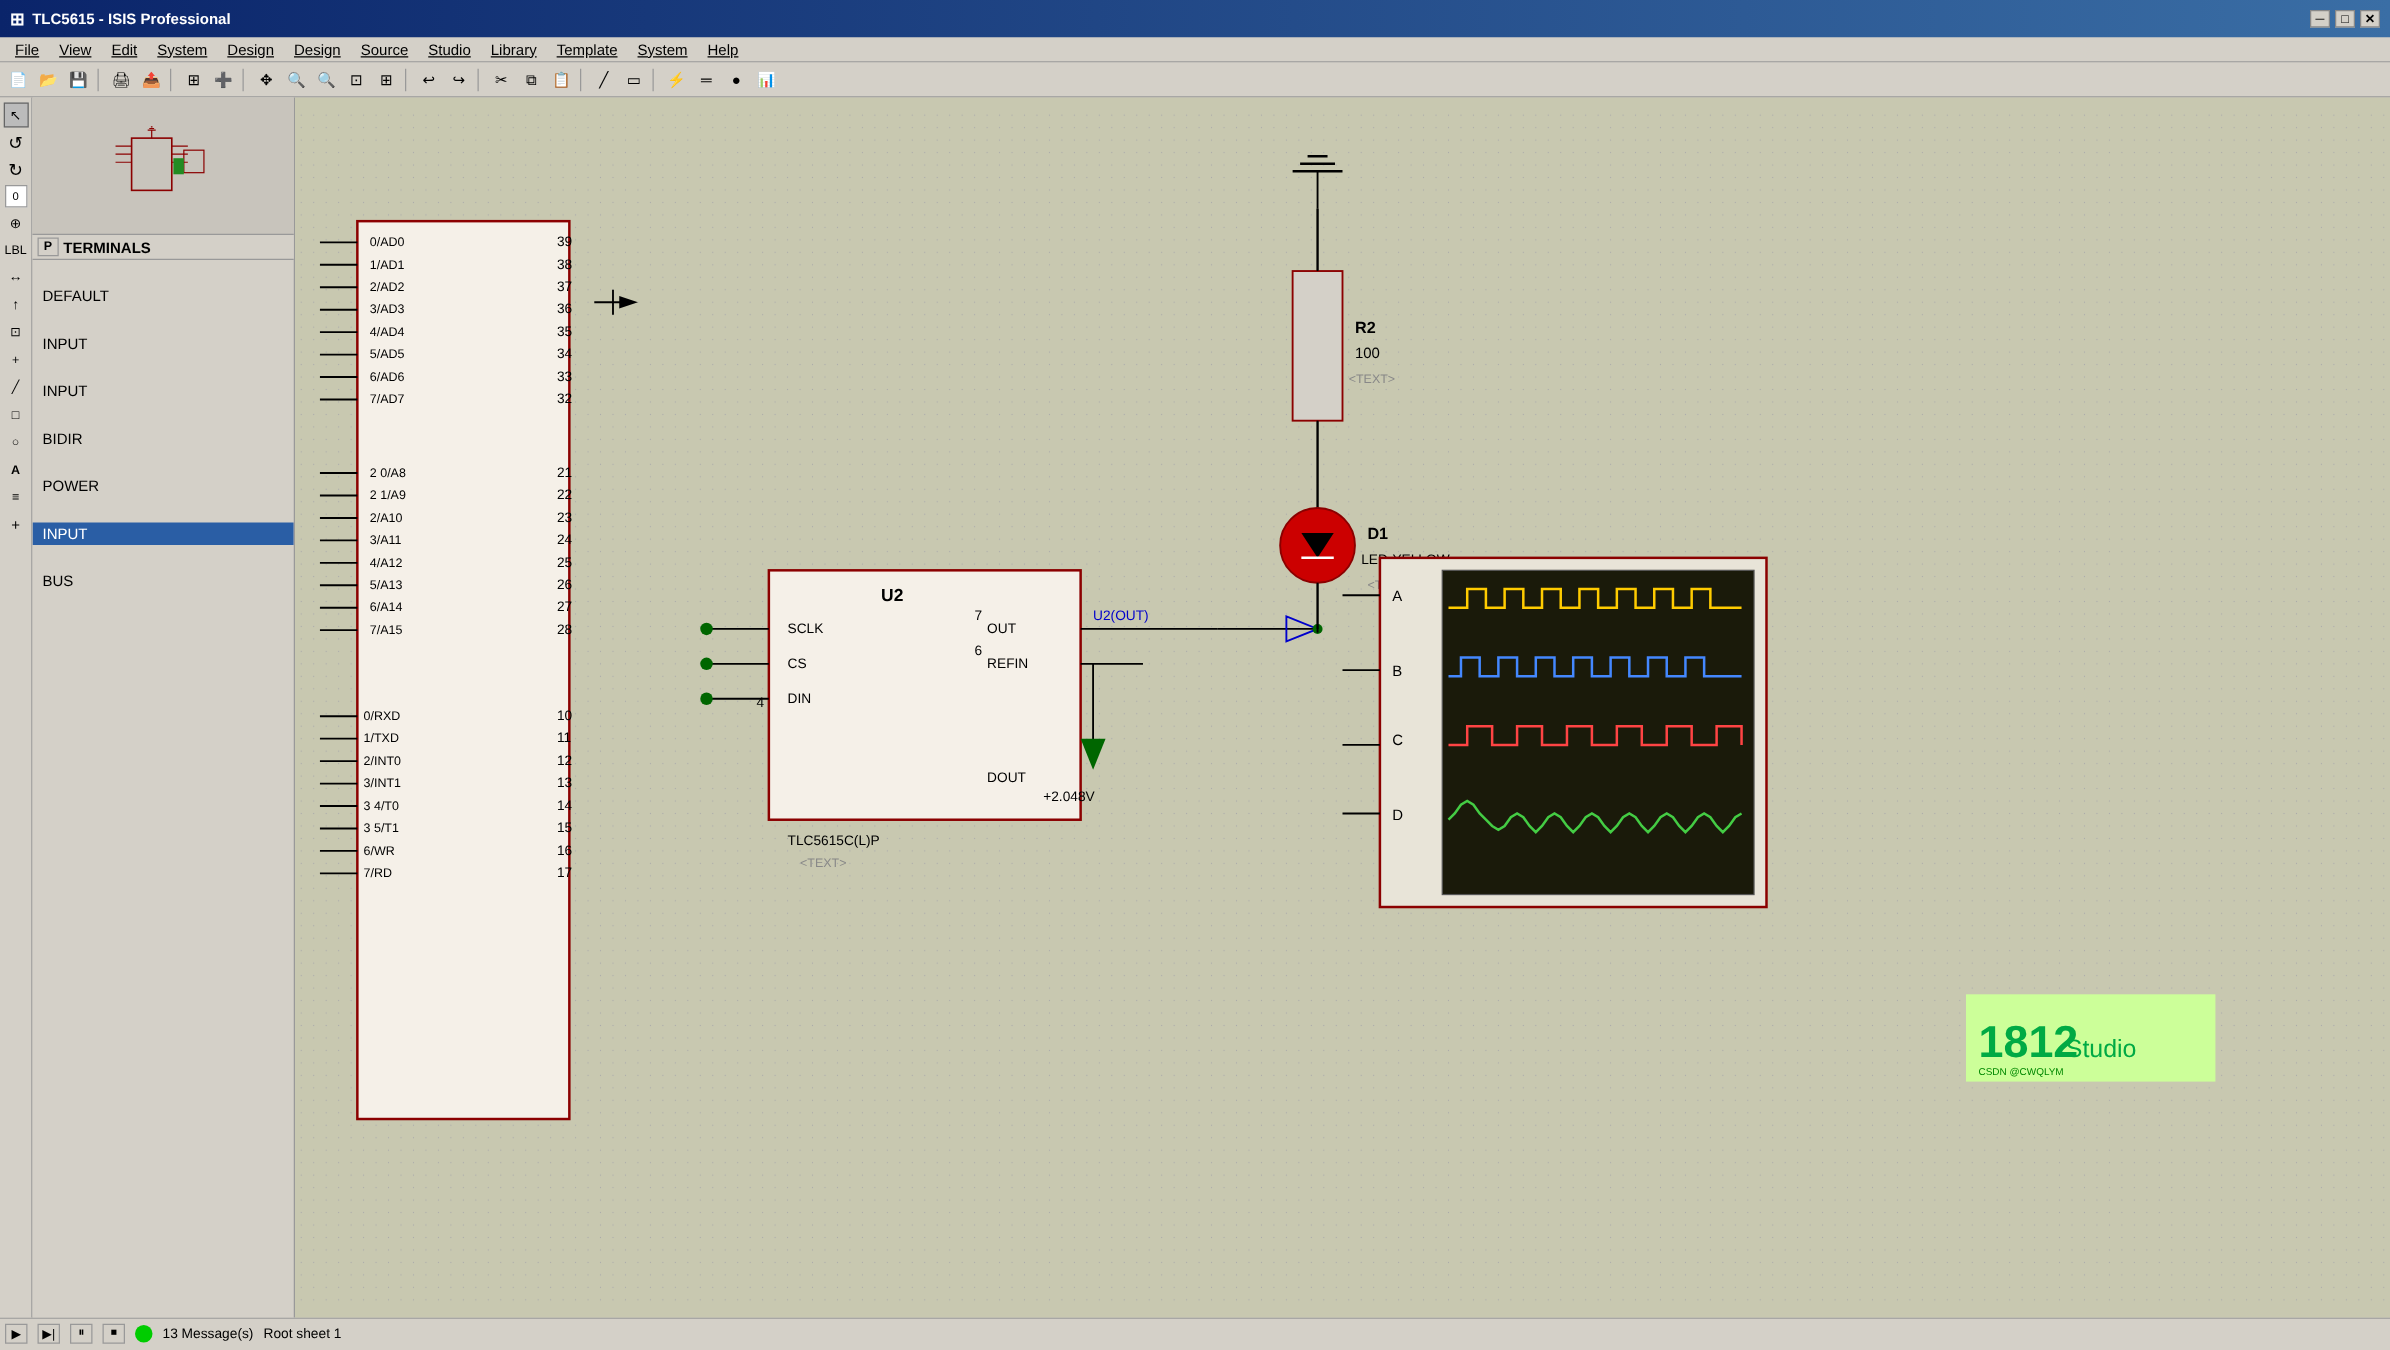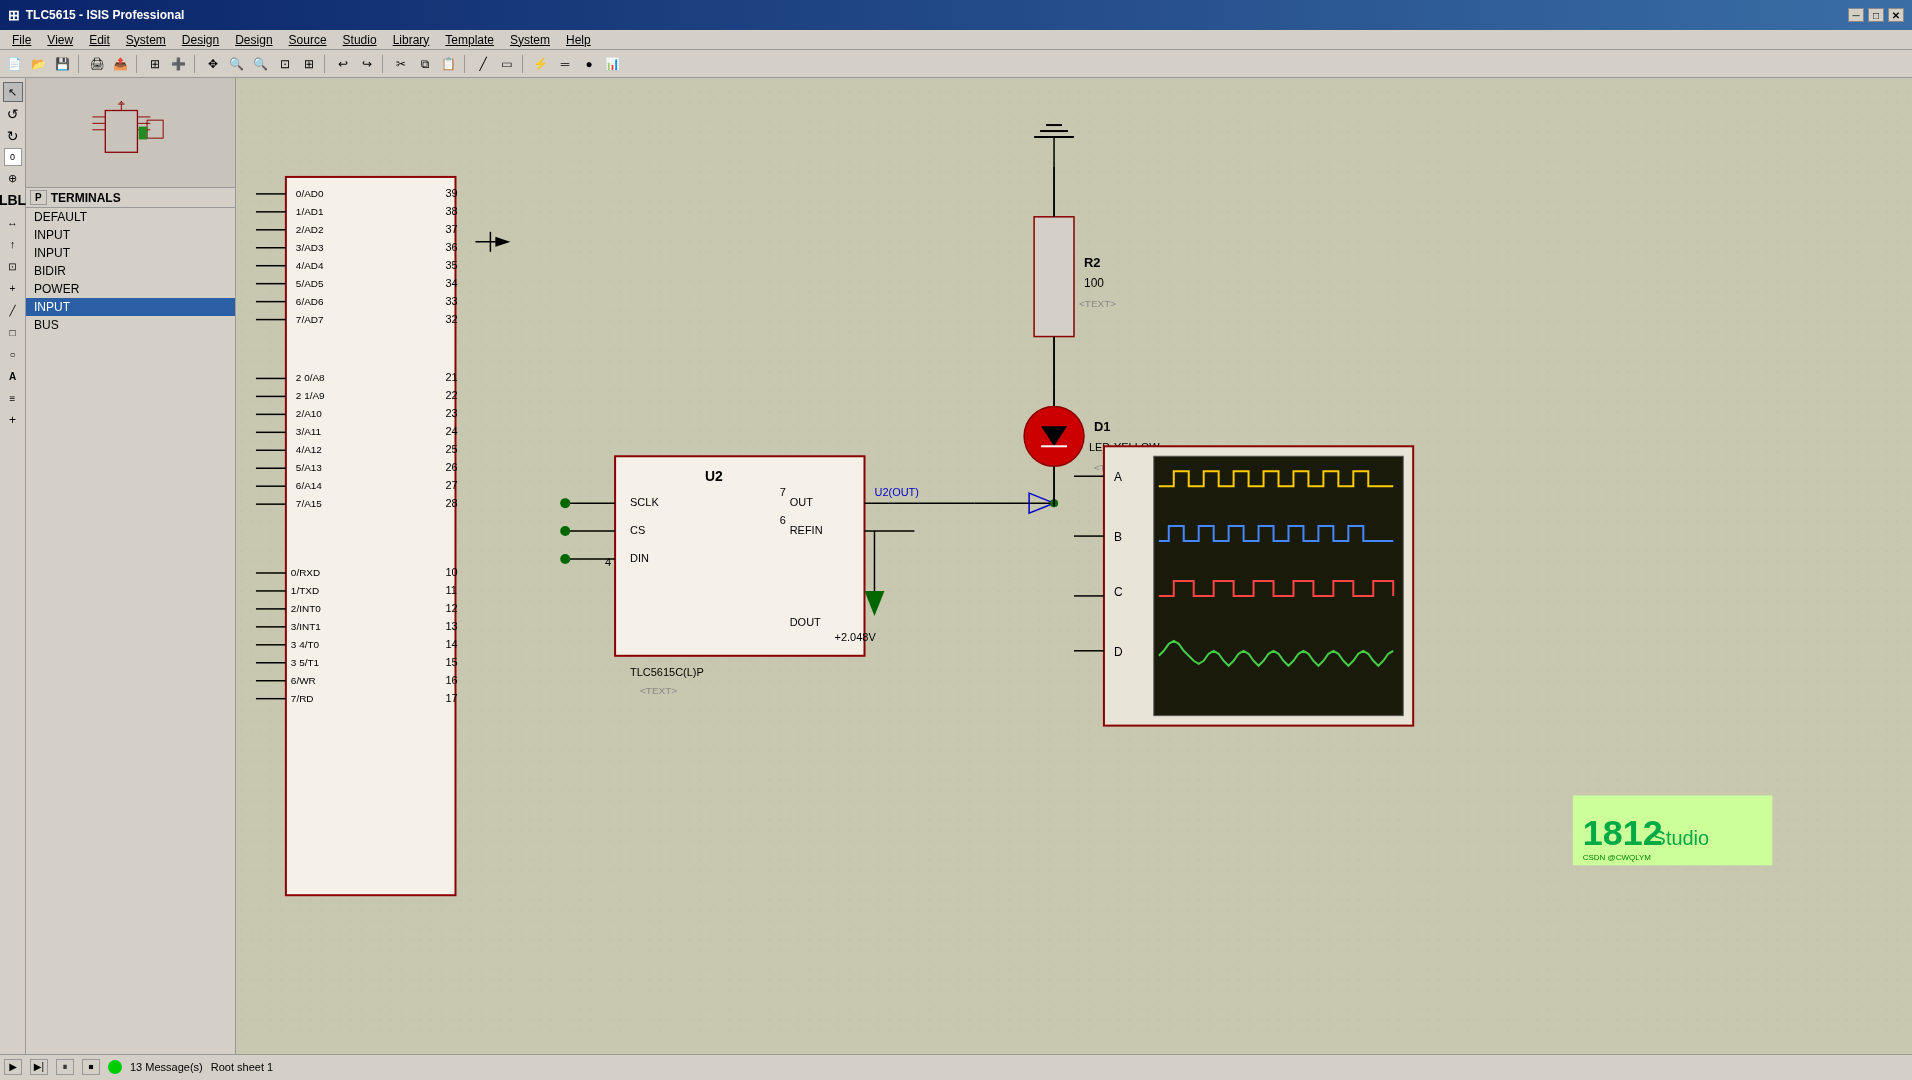--- a/index.html
+++ b/index.html
@@ -132,20 +132,21 @@
 
     #terminals-list {
       flex: 1;
       overflow-y: auto;
     }
     .terminal-item {
       padding: 2px 8px;
       cursor: pointer;
       font-size: 12px;
       color: #000;
+      margin-top: 20px;
     }
     .terminal-item.selected { background: #2a5ea5; color: white; }
 
     
     #canvas-area {
       flex: 1;
       background: #c8c8b0;
       position: relative;
       overflow: hidden;
     }
@@ -238,21 +239,21 @@
 </div>
 
 <div id="main-layout">
 
   <div id="left-toolbar">
     <div class="lt-btn active">↖</div>
     <div class="lt-btn" style="font-size:14px;">↺</div>
     <div class="lt-btn" style="font-size:14px;">↻</div>
     <input style="width: 18px; height: 18px; font-size: 9px; border: 1px solid rgb(153, 153, 153); text-align: center;" value="0">
     <div class="lt-btn">⊕</div>
-    <div class="lt-btn" style="font-size:14px;font-weight:bold;">LBL</div>
+    <div class="lt-btn" style="font-size:10px;font-weight:normal;">LBL</div>
     <div class="lt-btn">↔</div>
     <div class="lt-btn">↑</div>
     <div class="lt-btn" style="font-size:10px;">⊡</div>
     <div class="lt-btn" style="font-size:10px;">+</div>
     <div class="lt-btn" style="font-size:10px;">╱</div>
     <div class="lt-btn" style="font-size:10px;">□</div>
     <div class="lt-btn" style="font-size:10px;">○</div>
     <div class="lt-btn" style="font-size:10px;font-weight:bold;">A</div>
     <div class="lt-btn" style="font-size:10px;">≡</div>
     <div class="lt-btn" style="font-size:12px;">+</div>

